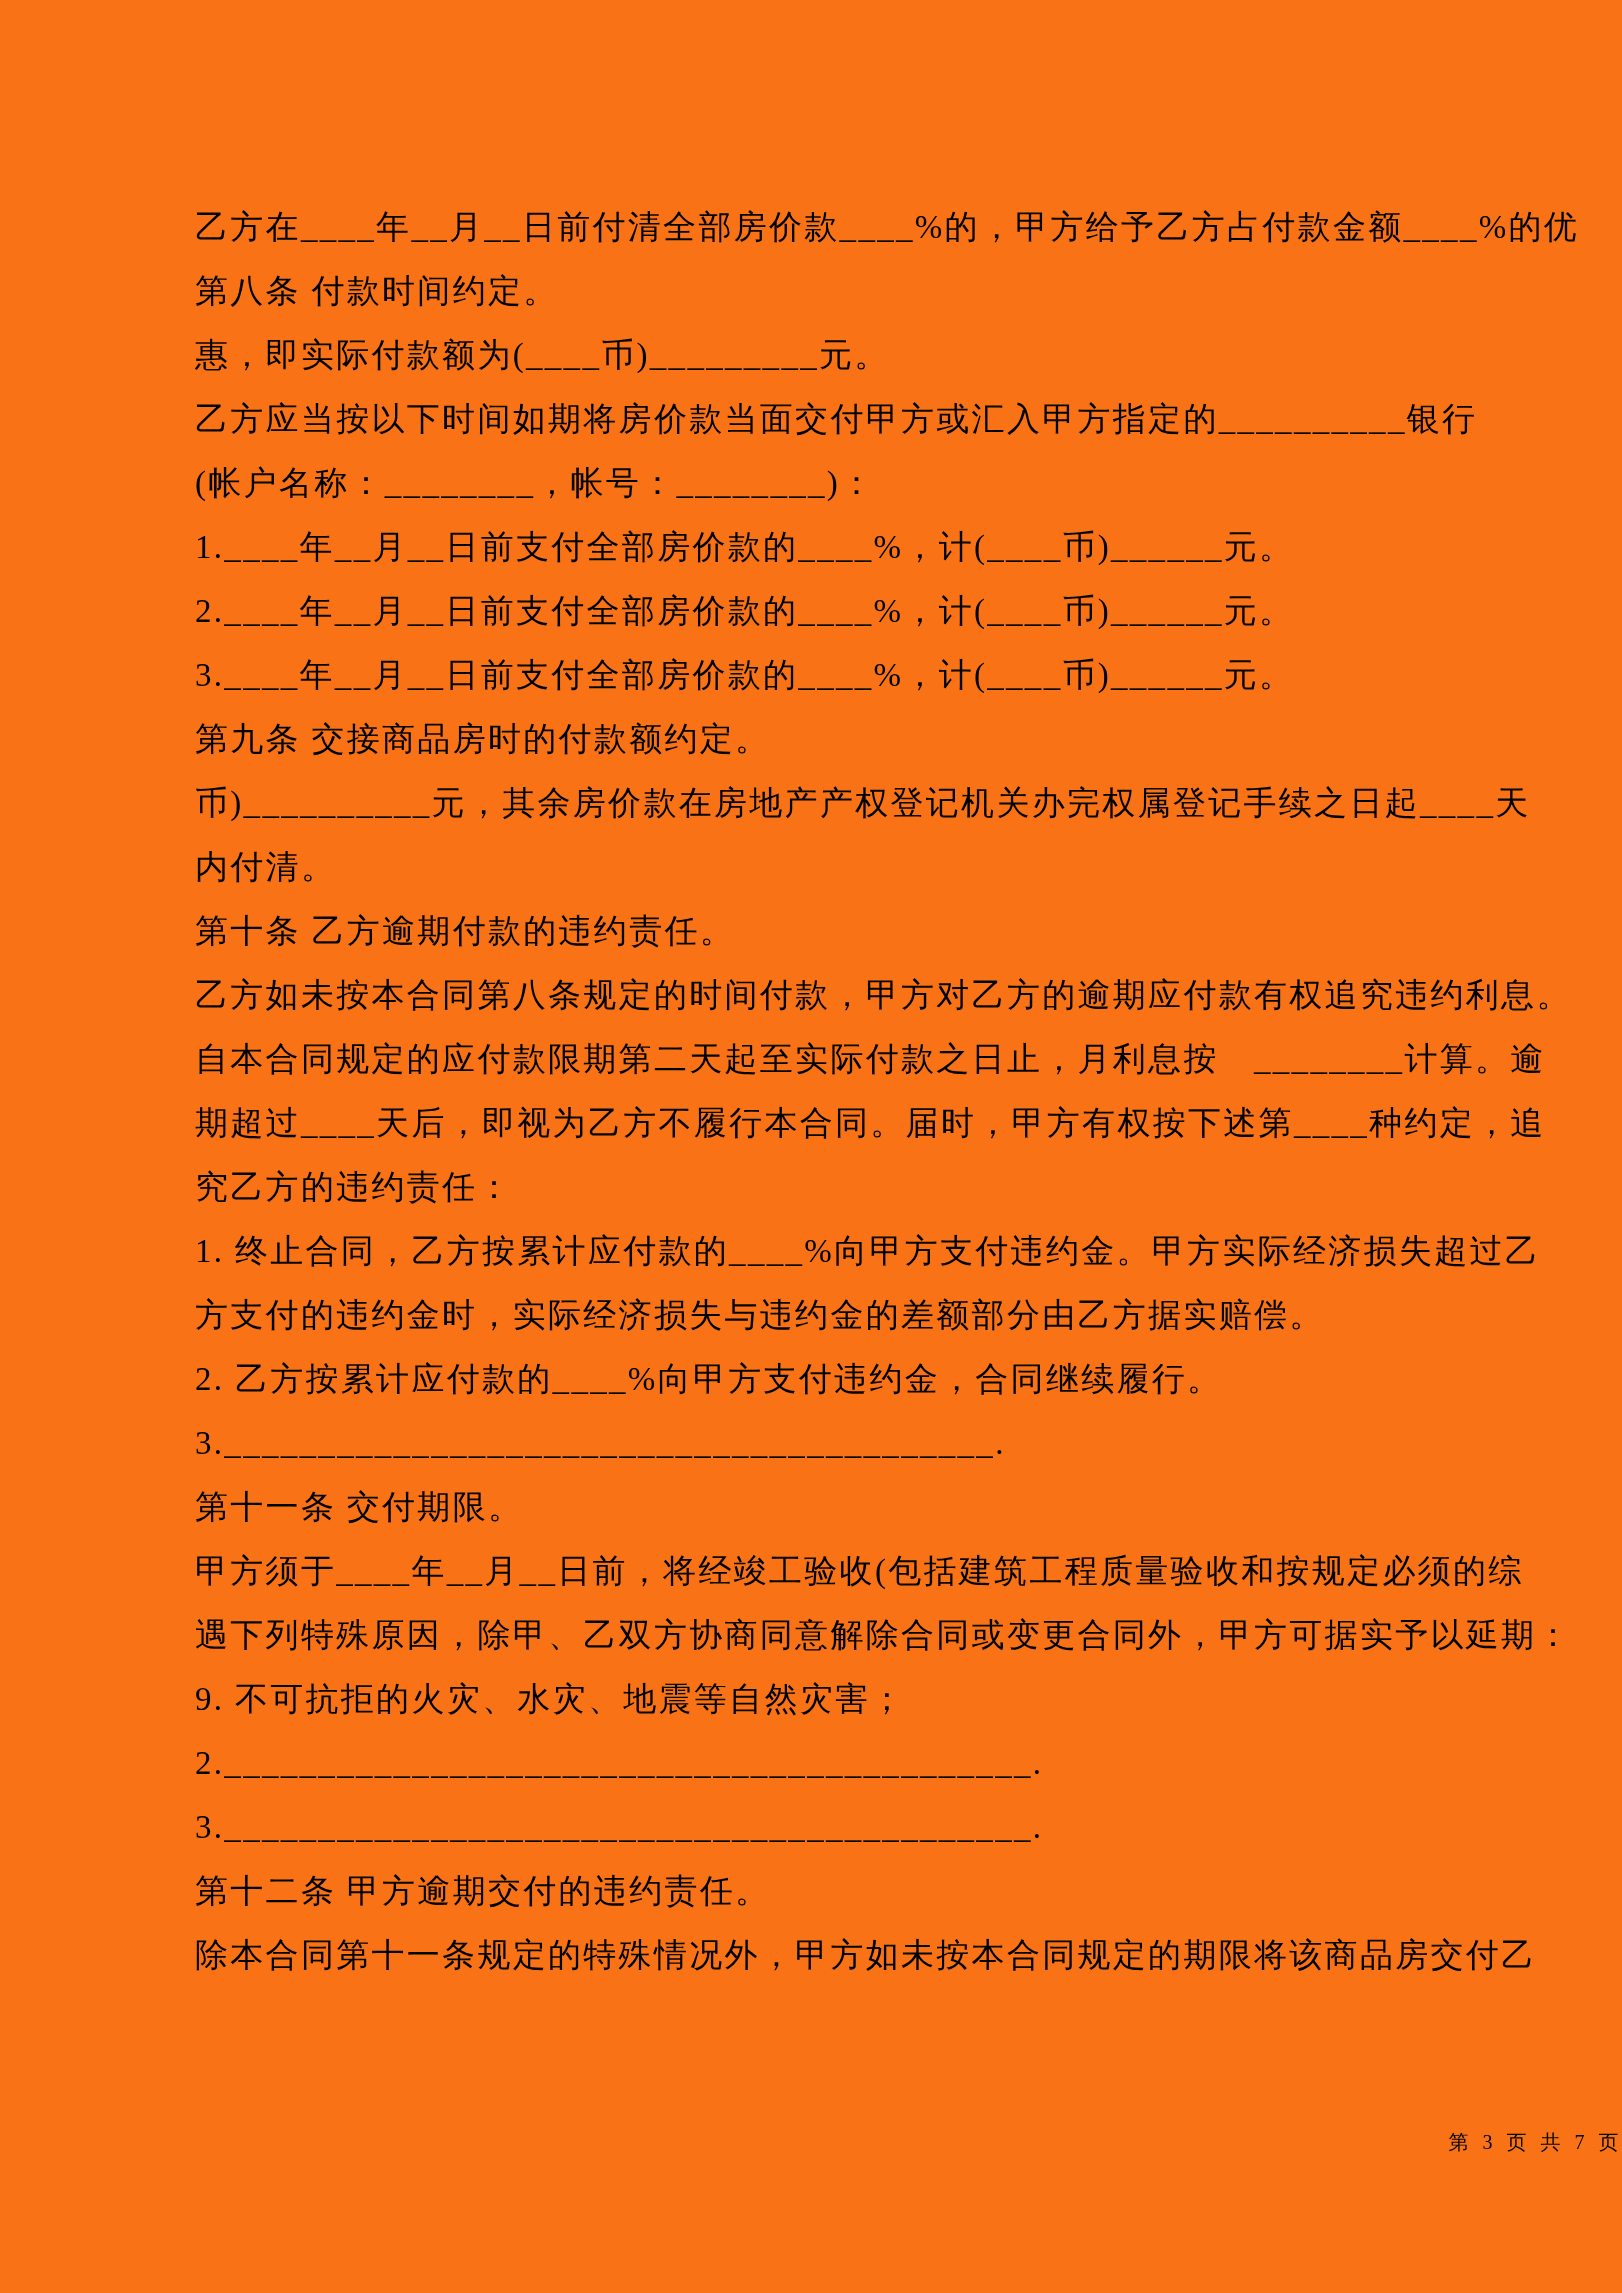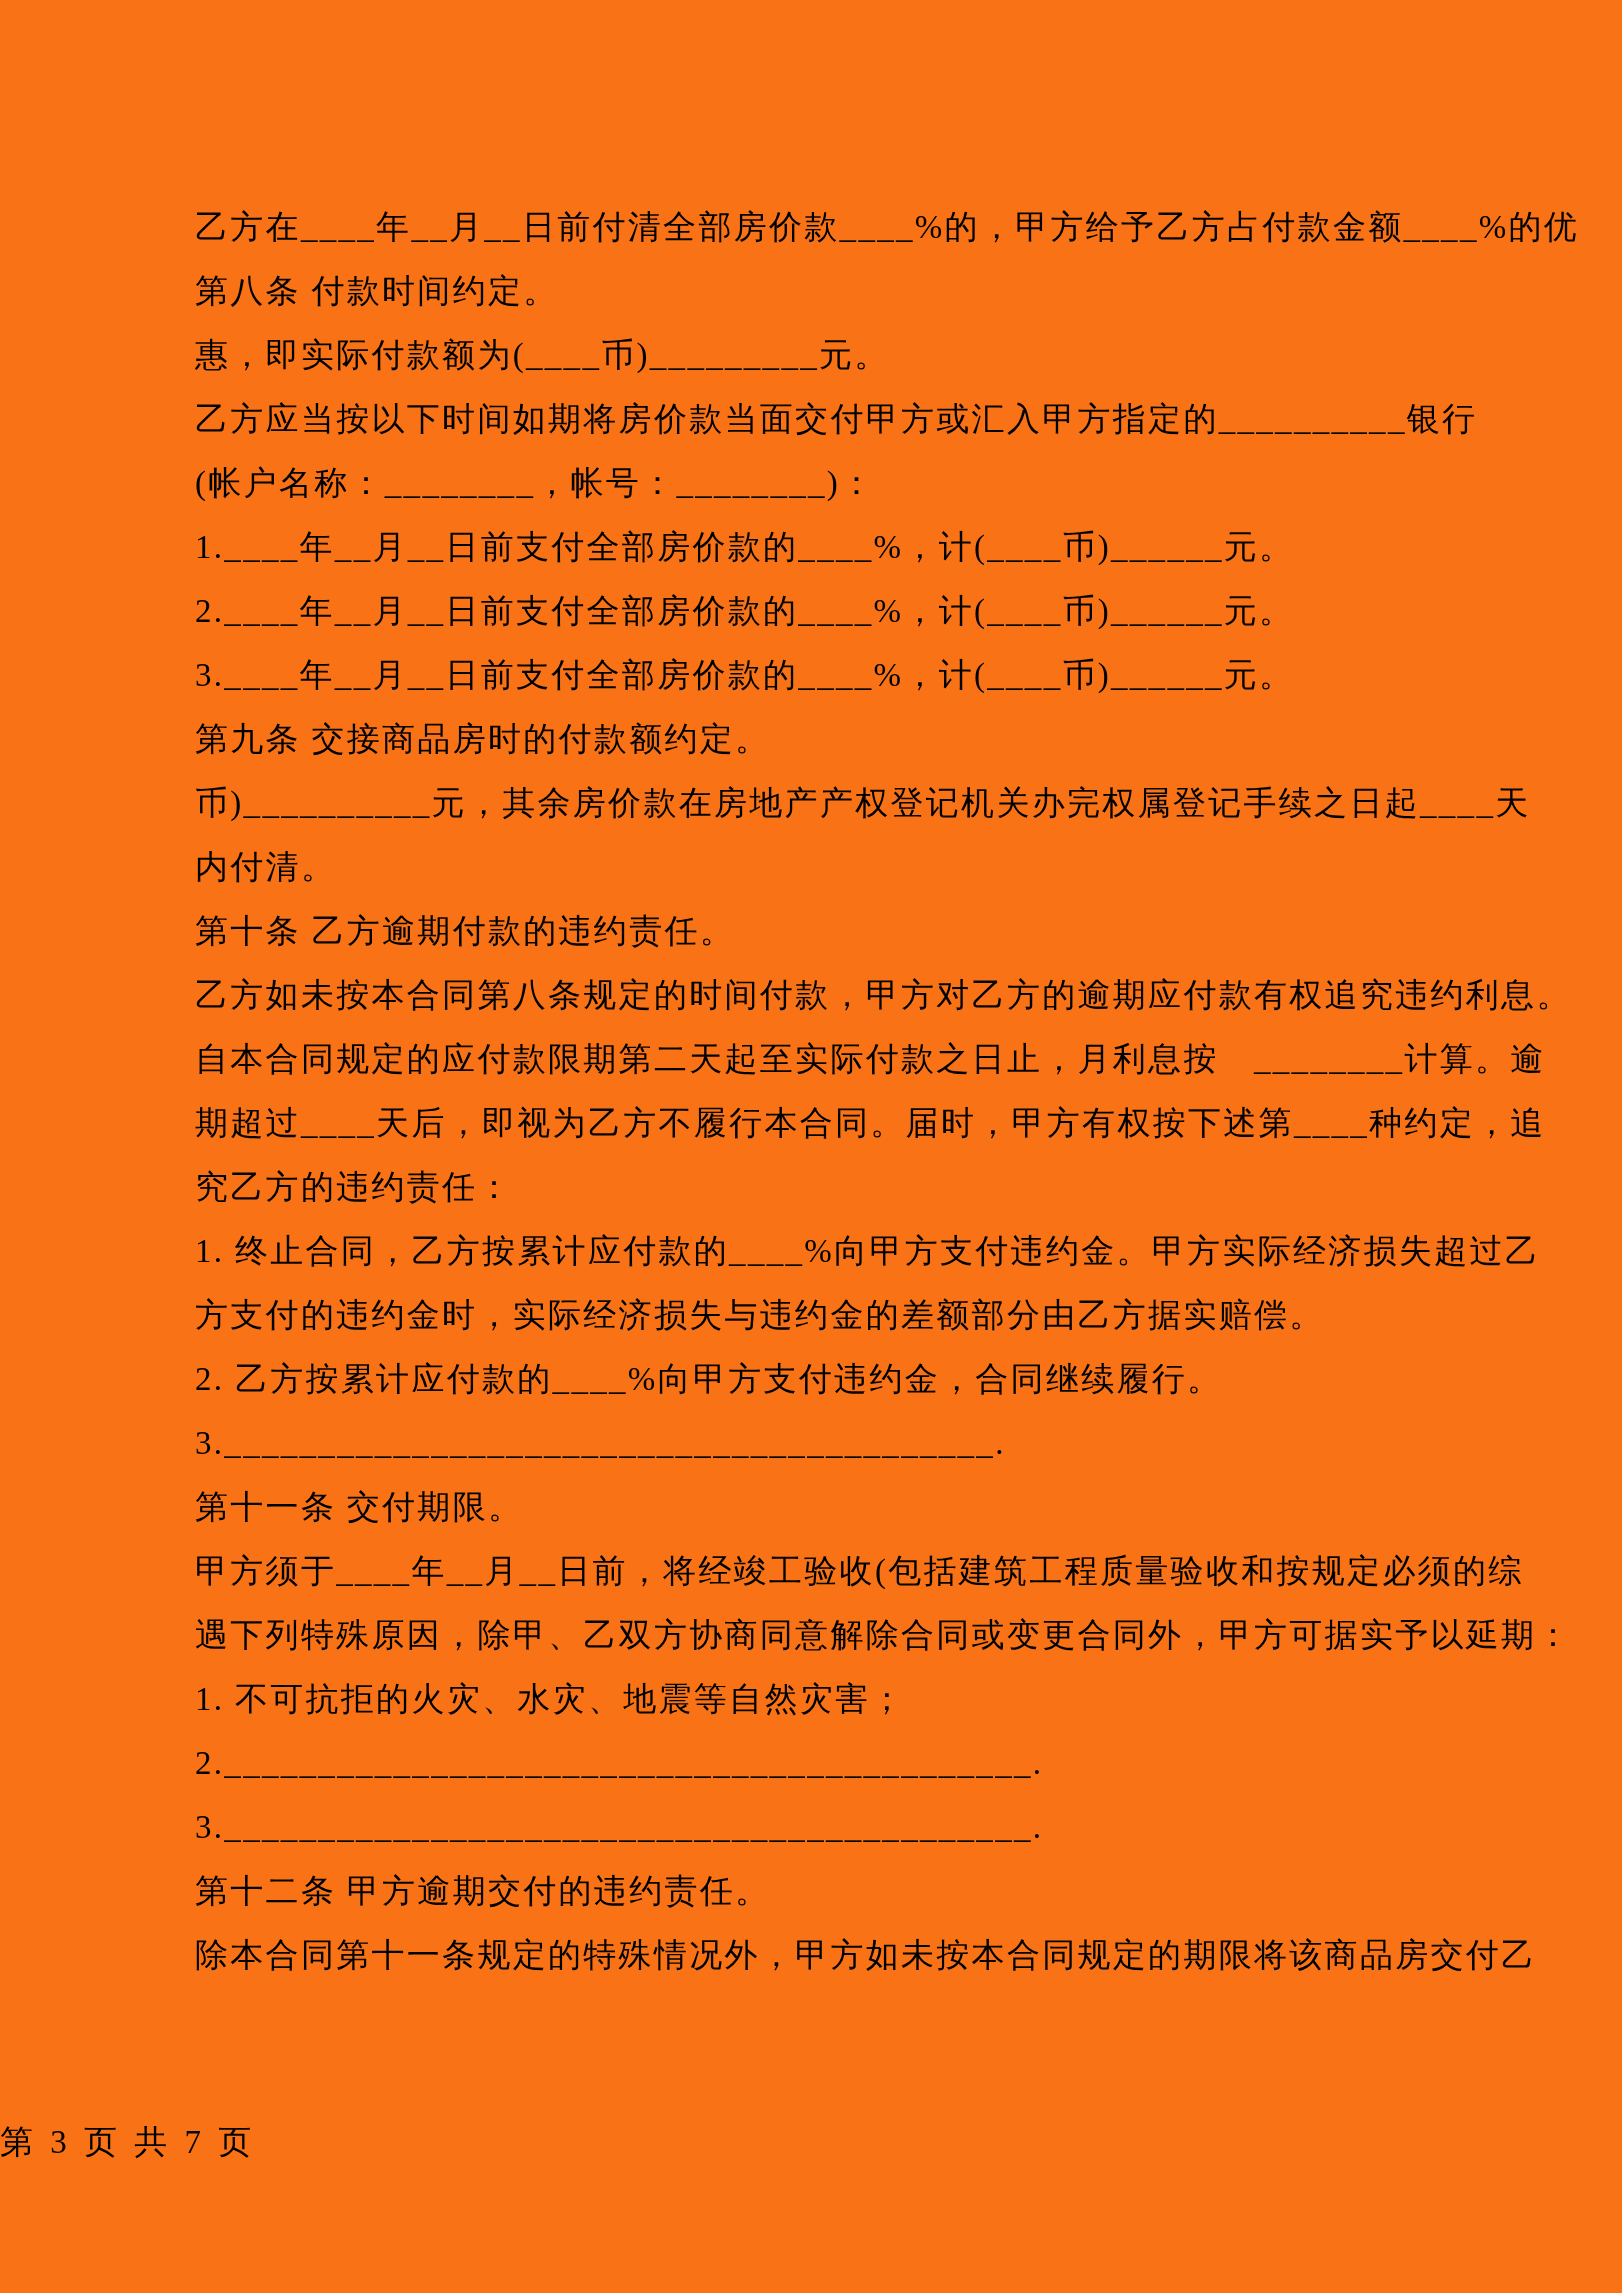--- a/index.html
+++ b/index.html
@@ -27,22 +27,22 @@
     line-height: 64px;
     font-size: 33px;
     letter-spacing: 2.3px;
     white-space: pre;
   }
   .footer {
     position: absolute;
     top: 2120px;
     left: 0;
     width: 100%;
-    text-align: left;
-    font-size: 33px;
+    text-align: right;
+    font-size: 20px;
     letter-spacing: 4.5px;
     line-height: 45px;
   }
 </style>
 </head>
 <body>
 
 <div class="page">
   <div class="content">
     <div class="line">乙方在____年__月__日前付清全部房价款____%的，甲方给予乙方占付款金额____%的优</div>
@@ -61,21 +61,21 @@
     <div class="line">自本合同规定的应付款限期第二天起至实际付款之日止，月利息按　________计算。逾</div>
     <div class="line">期超过____天后，即视为乙方不履行本合同。届时，甲方有权按下述第____种约定，追</div>
     <div class="line">究乙方的违约责任：</div>
     <div class="line">1. 终止合同，乙方按累计应付款的____%向甲方支付违约金。甲方实际经济损失超过乙</div>
     <div class="line">方支付的违约金时，实际经济损失与违约金的差额部分由乙方据实赔偿。</div>
     <div class="line">2. 乙方按累计应付款的____%向甲方支付违约金，合同继续履行。</div>
     <div class="line">3._________________________________________.</div>
     <div class="line">第十一条 交付期限。</div>
     <div class="line">甲方须于____年__月__日前，将经竣工验收(包括建筑工程质量验收和按规定必须的综</div>
     <div class="line">遇下列特殊原因，除甲、乙双方协商同意解除合同或变更合同外，甲方可据实予以延期：</div>
-    <div class="line">1. 不可抗拒的火灾、水灾、地震等自然灾害；</div>
+    <div class="line">9. 不可抗拒的火灾、水灾、地震等自然灾害；</div>
     <div class="line">2.___________________________________________.</div>
     <div class="line">3.___________________________________________.</div>
     <div class="line">第十二条 甲方逾期交付的违约责任。</div>
     <div class="line">除本合同第十一条规定的特殊情况外，甲方如未按本合同规定的期限将该商品房交付乙</div>
   </div>
   <div class="footer">第 3 页 共 7 页</div>
 </div>
 
 
 </body></html>

